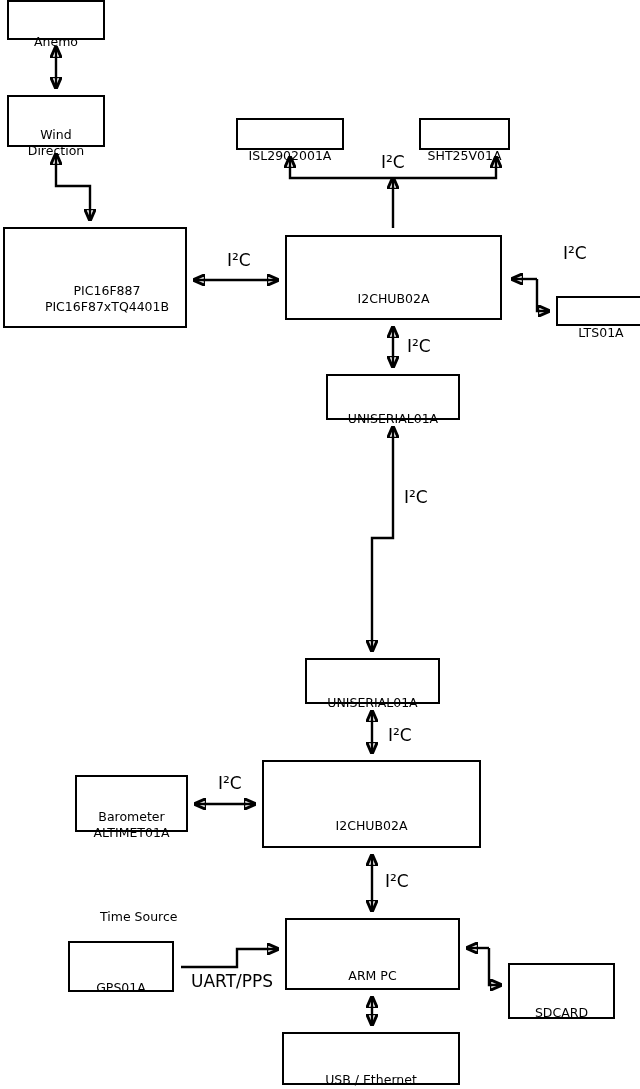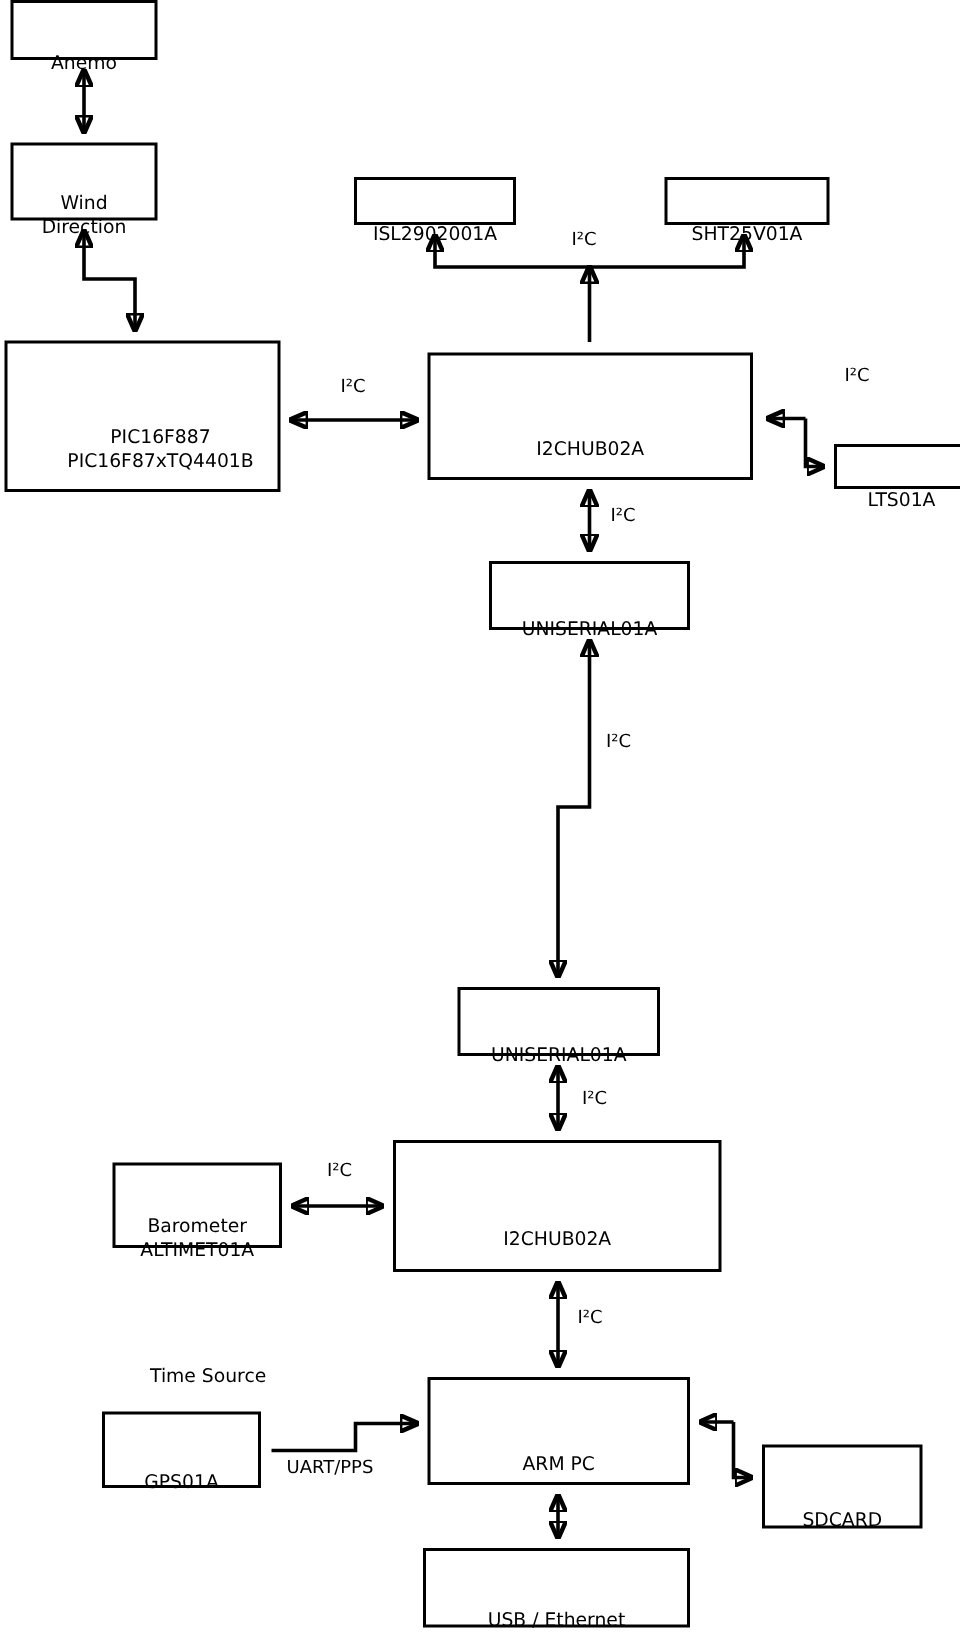--- a/index.html
+++ b/index.html
@@ -32,21 +32,21 @@
     z-index: 3;
     padding: 2px 4px;
   }
   .node .node-label {
     display: block;
     white-space: pre-line;
     margin-top: 43px;
   }
   .edge-label {
     position: absolute;
-    font-size: 12px;
+    font-size: 17px;
     color: #000000;
     white-space: nowrap;
     z-index: 4;
     background: transparent;
   }
   .free-label {
     position: absolute;
     font-size: 12.5px;
     color: #000000;
     white-space: nowrap;
@@ -110,21 +110,21 @@
         <span class="node-label">Wind
 Direction</span>
       </div>
       <div class="node" style="left: 3px; top: 227px; width: 184px; height: 101px; padding-left: 28px;">
         <span class="node-label">PIC16F887
 PIC16F87xTQ4401B</span>
       </div>
       <div class="node" style="left: 236px; top: 118px; width: 108px; height: 32px;">
         <span class="node-label">ISL2902001A</span>
       </div>
-      <div class="node" style="left: 443px; top: 118px; width: 110px; height: 32px;">
+      <div class="node" style="left: 419px; top: 118px; width: 91px; height: 32px;">
         <span class="node-label">SHT25V01A</span>
       </div>
       <div class="node" style="left: 285px; top: 235px; width: 217px; height: 85px;">
         <span class="node-label">I2CHUB02A</span>
       </div>
       <div class="node" style="left: 556px; top: 296px; width: 90px; height: 30px;">
         <span class="node-label">LTS01A</span>
       </div>
       <div class="node" style="left: 326px; top: 374px; width: 134px; height: 46px;">
         <span class="node-label">UNISERIAL01A</span>

